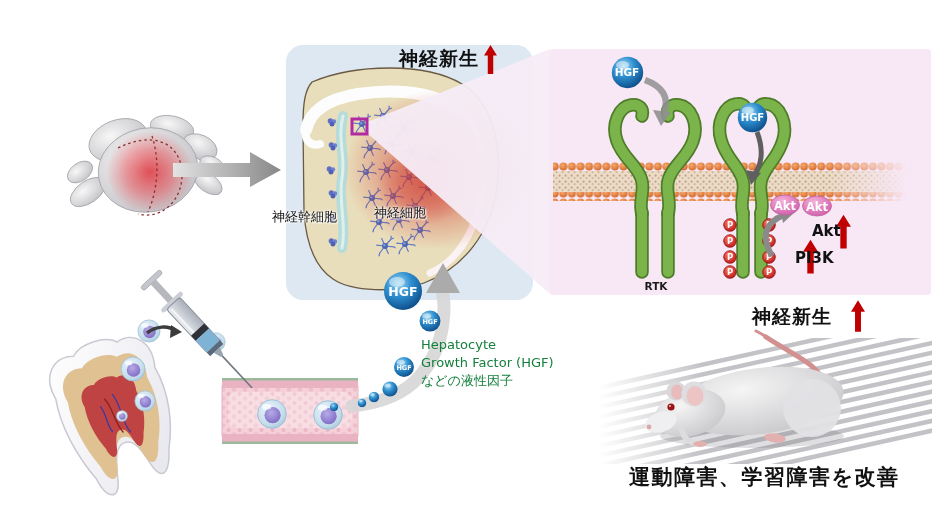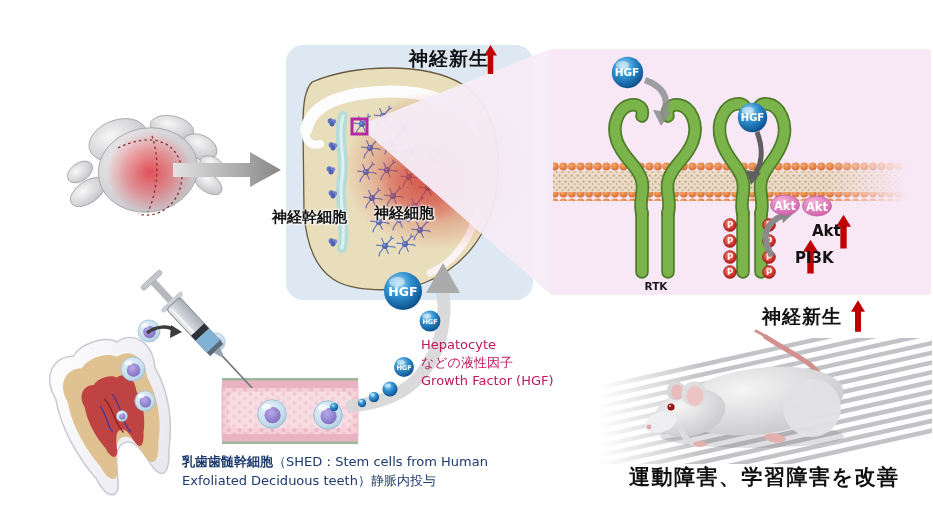--- a/index.html
+++ b/index.html
@@ -1,22 +1,22 @@
 <!DOCTYPE html>
 <html><head>
 <meta charset="utf-8">
 <style>
   html,body{margin:0;padding:0;background:#fff;}
   .stage{position:relative;width:933px;height:525px;background:#fff;overflow:hidden;
          font-family:"DejaVu Sans","Liberation Sans",sans-serif;}
   .stage svg{position:absolute;left:0;top:0;z-index:1;}
   .t{position:absolute;color:#111;white-space:nowrap;z-index:3;}
-  .title{font-size:19px;font-weight:bold;letter-spacing:1px;margin-left:10px;}
-  .lbl{font-size:15px;font-weight:bold;text-shadow:0 0 3px #fff,0 0 3px #fff,1px 1px 2px #fff;}
-  .cap{font-size:13px;line-height:18px;color:#be185d;}
+  .title{font-size:19px;font-weight:bold;letter-spacing:1px;}
+  .lbl{font-size:13px;font-weight:normal;text-shadow:0 0 3px #fff,0 0 3px #fff,1px 1px 2px #fff;}
+  .cap{font-size:13px;line-height:18px;color:#15803d;}
   .navy{color:#1d3a6c;font-size:13px;line-height:19px;}
   .navy .b{font-weight:bold;}
   .outcome{font-size:21px;font-weight:bold;letter-spacing:1.5px;}
   .molecule{font-size:15px;font-weight:bold;}
 </style>
 </head>
 <body>
 
 <div class="stage">
 <svg width="933" height="525" viewBox="0 0 933 525">
@@ -384,23 +384,19 @@
 <div class="t title" style="left:399px;top:46px">神経新生</div>
 <div class="t lbl" style="left:272px;top:208px">神経幹細胞</div>
 <div class="t lbl" style="left:374px;top:204px">神経細胞</div>
 
 <div class="t molecule" style="left:812px;top:222px">Akt</div>
 <div class="t molecule" style="left:795px;top:249px">PI3K</div>
 <div class="t title" style="left:752px;top:304px">神経新生</div>
 
 <div class="t cap" style="left:421px;top:336px">
   <div>Hepatocyte</div>
+  <div>Growth Factor (HGF)</div>
   <div>などの液性因子</div>
-  <div>Growth Factor (HGF)</div>
 </div>
 
-<div class="t navy" style="left:182px;top:452px">
-  <div><span class="b">乳歯歯髄幹細胞</span><span>（SHED：Stem cells from Human</span></div>
-  <div>Exfoliated Deciduous teeth）静脈内投与</div>
-</div>
 
 <div class="t outcome" style="left:629px;top:463px">運動障害、学習障害を改善</div>
 </div>
 
 </body></html>

